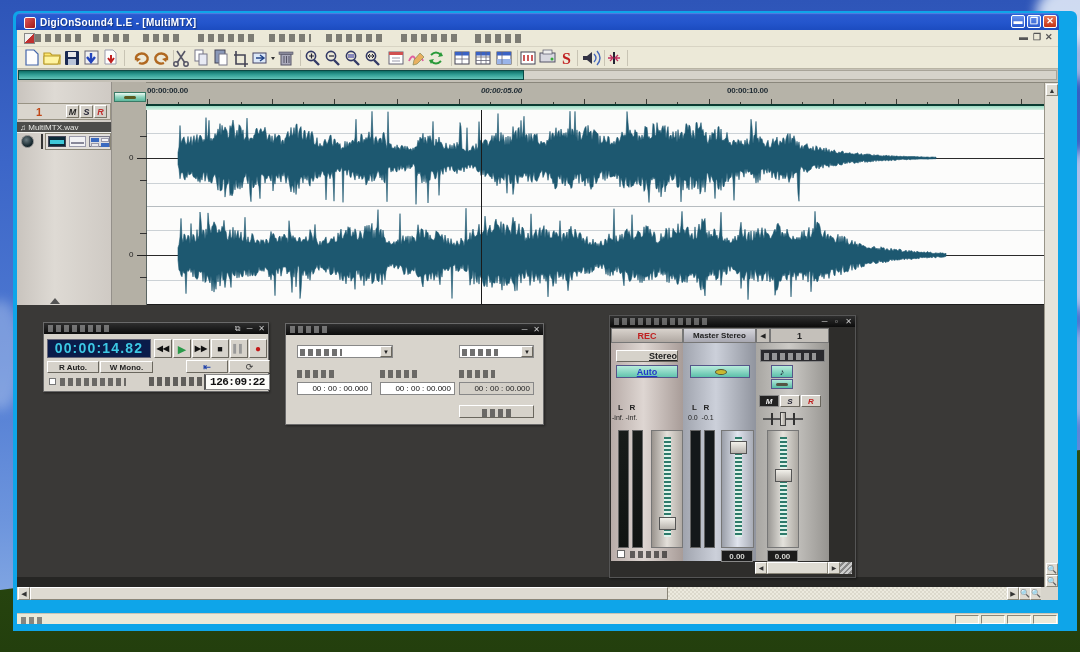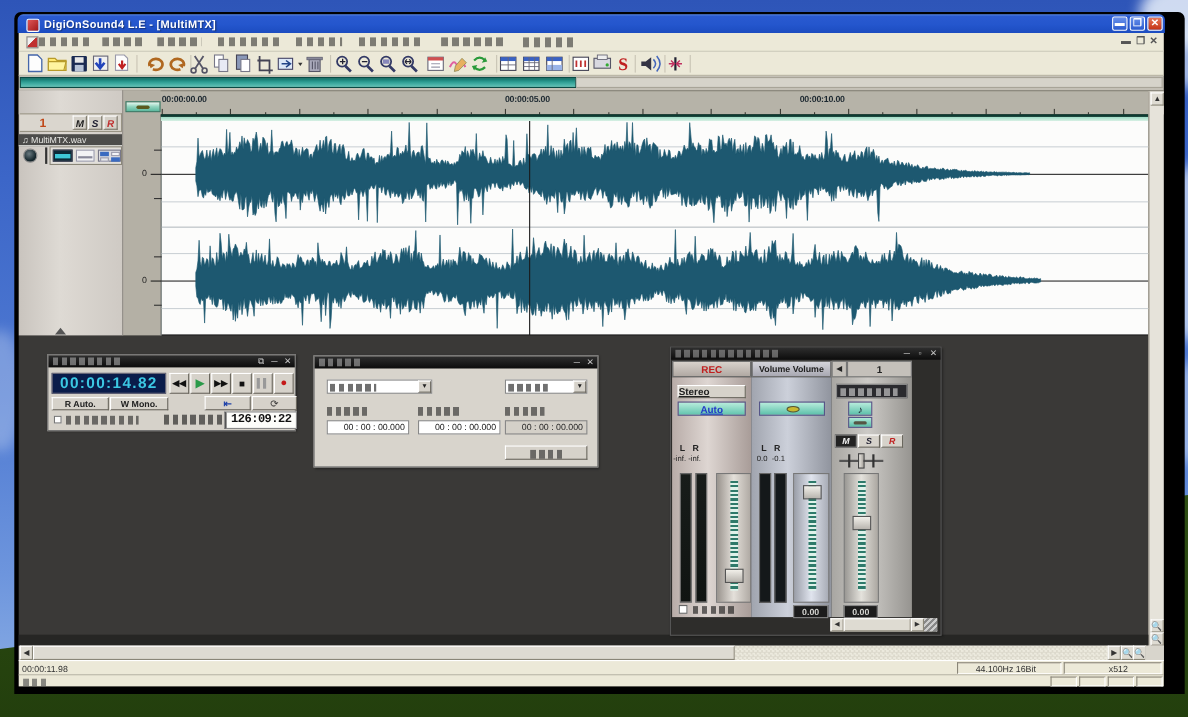--- a/index.html
+++ b/index.html
@@ -1,20 +1,20 @@
 <!DOCTYPE html>
 <html><head>
 <meta charset="utf-8">
 <style>
 html,body{margin:0;padding:0;width:1080px;height:652px;overflow:hidden;font-family:"Liberation Sans",sans-serif;}
 *{box-sizing:border-box;}
 #desk{position:absolute;left:0;top:0;width:1080px;height:652px;background:linear-gradient(180deg,#2e55b8 0%,#3c66c8 25%,#4f7ad2 55%,#6d95dd 80%,#8fb2e6 100%);}
 #grass{position:absolute;left:0;top:0px;width:1080px;height:652px;background:linear-gradient(180deg,#4e7d24 0%,#3a6118 40%,#2b4a11 75%,#233f0d 100%);clip-path:polygon(0 590px,540px 520px,1080px 450px,1080px 652px,0 652px);}
 .cloud{position:absolute;border-radius:50%;filter:blur(6px);background:rgba(235,242,250,0.85);}
-#win{position:absolute;left:13px;top:11px;width:1064px;height:620px;background:#000000;border-radius:6px 6px 0 0;}
+#win{position:absolute;left:13px;top:11px;width:1064px;height:620px;background:#0ea5e9;border-radius:6px 6px 0 0;}
 #titlebar{position:absolute;left:3px;top:2px;width:1043px;height:17px;border-radius:5px 5px 0 0;background:linear-gradient(180deg,#5a8ae8 0%,#2a5ad0 10%,#2456cd 55%,#1c4cc0 100%);}
 #appicon{position:absolute;left:8px;top:4px;width:12px;height:12px;background:linear-gradient(135deg,#e05858,#a01818);border:1px solid #fff;border-radius:2px;}
 #title{position:absolute;left:24px;top:4px;color:#fff;font-size:10px;font-weight:bold;letter-spacing:0.3px;text-shadow:1px 1px 1px #14337a;}
 .tbtn{position:absolute;top:2px;width:14px;height:13px;border:1px solid #fff;border-radius:2px;color:#fff;font-size:9px;line-height:11px;text-align:center;font-weight:bold;}
 .tmin,.tmax{background:linear-gradient(180deg,#6a92ec,#2a5ace);}
 .tclose{background:linear-gradient(180deg,#e8795a,#c43214);}
 #menubar{position:absolute;left:4px;top:19px;width:1041px;height:17px;background:#ece9d8;border-bottom:1px solid #d8d4c4;}
 .mitem{position:absolute;top:4px;height:9px;color:#222;}
 .jp{display:inline-block;background-image:repeating-linear-gradient(90deg,currentColor 0 6px,transparent 6px 10px);opacity:0.55;}
 .jp2{display:inline-block;background-image:repeating-linear-gradient(90deg,currentColor 0 5px,transparent 5px 8px);opacity:0.6;}
@@ -182,21 +182,21 @@
   <rect x="610" y="3" width="1" height="16" fill="#c8c4b4"></rect>
 </g>
 </svg>
 </div>
 <div id="ovrow">
       <div id="ovbar"></div>
       <div id="ovtrack"></div>
     </div>
 <div id="ruler">
       <div class="rlab" style="left:130px;">00:00:00.00</div>
-      <div class="rlab" style="left:442px;">00:00:05.00</div>
+      <div class="rlab" style="left:464px;font-style:italic;">00:00:05.00</div>
       <div class="rlab" style="left:710px;">00:00:10.00</div>
       <div class="tick" style="left:130.0px;top:16px;height:6px;"></div>
       <div class="tick" style="left:161.2px;top:19px;height:3px;"></div>
       <div class="tick" style="left:192.4px;top:16px;height:6px;"></div>
       <div class="tick" style="left:223.6px;top:19px;height:3px;"></div>
       <div class="tick" style="left:254.8px;top:16px;height:6px;"></div>
       <div class="tick" style="left:286.0px;top:19px;height:3px;"></div>
       <div class="tick" style="left:317.2px;top:16px;height:6px;"></div>
       <div class="tick" style="left:348.4px;top:19px;height:3px;"></div>
       <div class="tick" style="left:379.6px;top:16px;height:6px;"></div>
@@ -283,27 +283,20 @@
 <div style="position:absolute;left:4px;top:566px;width:1027px;height:10px;background:#262624;"></div>
     <div id="hscroll">
       <div class="sbtn" style="left:1px;top:0px;height:13px;line-height:12px;">◀</div>
       <div style="position:absolute;left:13px;top:0px;width:638px;height:13px;background:#dedbd2;border:1px solid #fff;border-right-color:#8a8678;border-bottom-color:#8a8678;"></div>
       <div style="position:absolute;left:651px;top:0;width:339px;height:13px;background:repeating-conic-gradient(#eceade 0% 25%,#dcd9cc 0% 50%) 0 0/4px 4px;"></div>
       <div class="sbtn" style="left:990px;top:0px;height:13px;line-height:12px;">▶</div>
       <div class="sbtn" style="left:1002px;top:0px;height:13px;line-height:11px;font-size:8px;">🔍</div>
       <div class="sbtn" style="left:1013px;top:0px;height:13px;line-height:11px;font-size:8px;">🔍</div>
       <div style="position:absolute;left:1024px;top:0;width:17px;height:13px;background:#d8d5cc;"></div>
     </div>
-<div id="status1">
-      <span style="position:absolute;left:3px;top:3px;">00:00:11.98</span>
-      <div style="position:absolute;left:853px;top:1px;width:95px;height:11px;" class="sunken"></div>
-      <span style="position:absolute;left:870px;top:3px;">44.100Hz 16Bit</span>
-      <div style="position:absolute;left:950px;top:1px;width:89px;height:11px;" class="sunken"></div>
-      <span style="position:absolute;left:991px;top:3px;">x512</span>
-    </div>
 <div id="status2">
       <span class="jp2" style="position:absolute;left:4px;top:3px;width:22px;height:7px;color:#444;"></span>
       <div style="position:absolute;left:938px;top:1px;width:24px;height:9px;" class="sunken"></div>
       <div style="position:absolute;left:964px;top:1px;width:24px;height:9px;" class="sunken"></div>
       <div style="position:absolute;left:990px;top:1px;width:24px;height:9px;" class="sunken"></div>
       <div style="position:absolute;left:1016px;top:1px;width:24px;height:9px;" class="sunken"></div>
     </div>
 <div class="fwin" id="ctrlwin" style="left:30px;top:311px;width:226px;height:70px;">
   <div class="ftitle">
         <span class="jp2" style="position:absolute;left:4px;top:2px;width:62px;height:7px;color:#aaa;"></span>
@@ -353,25 +346,25 @@
       </div>
 </div>
 <div class="fwin" id="mixwin" style="left:596px;top:304px;width:247px;height:263px;background:#2e2d2b;border:1px solid #555;">
   <div class="ftitle">
         <span class="jp2" style="position:absolute;left:4px;top:2px;width:96px;height:7px;color:#999;"></span>
     <span class="fbtn" style="right:26px;">─</span>
         <span class="fbtn" style="right:14px;">▫</span>
         <span class="fbtn" style="right:2px;">✕</span>
   </div>
   <div style="position:absolute;left:1px;top:12px;width:72px;height:15px;background:linear-gradient(180deg,#d8d2cc,#b0a8a2);border:1px solid #777;font-size:9px;font-weight:bold;color:#c02020;text-align:center;line-height:14px;">REC</div>
-  <div style="position:absolute;left:73px;top:12px;width:73px;height:15px;background:linear-gradient(180deg,#d4d4da,#a8a8b2);border:1px solid #777;font-size:8px;font-weight:bold;color:#222;text-align:center;line-height:14px;">Volume Volume</div>
+  <div style="position:absolute;left:73px;top:12px;width:73px;height:15px;background:linear-gradient(180deg,#d4d4da,#a8a8b2);border:1px solid #777;font-size:8px;font-weight:bold;color:#222;text-align:center;line-height:14px;">Master Stereo</div>
   <div style="position:absolute;left:146px;top:12px;width:14px;height:15px;background:#c4c0ba;border:1px solid #777;font-size:7px;color:#222;text-align:center;line-height:14px;">◀</div>
   <div style="position:absolute;left:160px;top:12px;width:59px;height:15px;background:#c4c0ba;border:1px solid #777;font-size:9px;font-weight:bold;color:#222;text-align:center;line-height:14px;">1</div>
   <div style="position:absolute;left:1px;top:27px;width:72px;height:218px;background:linear-gradient(90deg,#b8aca8,#ded6d2 45%,#a89c98);">
-    <div class="btn3d" style="position:absolute;left:5px;top:7px;width:62px;height:12px;font-size:9px;font-weight:bold;text-align:left;line-height:11px;color:#222;text-decoration:underline;">Stereo</div>
+    <div class="btn3d" style="position:absolute;left:5px;top:7px;width:62px;height:12px;font-size:9px;font-weight:bold;text-align:right;line-height:11px;color:#222;text-decoration:underline;">Stereo</div>
     <div style="position:absolute;left:5px;top:22px;width:62px;height:13px;background:linear-gradient(180deg,#b8ecdc,#62c4ae);border:1px solid #558;font-size:9px;font-weight:bold;text-align:center;line-height:12px;color:#2238c8;text-decoration:underline;">Auto</div>
     <div style="position:absolute;left:7px;top:60px;font-size:8px;font-weight:bold;color:#222;">L&nbsp;&nbsp;&nbsp;R</div>
     <div style="position:absolute;left:1px;top:71px;font-size:7px;color:#222;">-inf. -inf.</div>
     <div style="position:absolute;left:7px;top:87px;width:11px;height:118px;background:linear-gradient(180deg,#181c1a,#101412);border:1px solid #666;"></div>
     <div style="position:absolute;left:21px;top:87px;width:11px;height:118px;background:linear-gradient(180deg,#181c1a,#101412);border:1px solid #666;"></div>
     <div style="position:absolute;left:40px;top:87px;width:32px;height:118px;background:linear-gradient(90deg,#9a948e,#e4e0da 50%,#b0aaa4);border:1px solid #777;">
       <div style="position:absolute;left:12px;top:6px;width:7px;height:100px;background:repeating-linear-gradient(180deg,#2e7a6a 0 2px,#dff2ea 2px 4px);"></div>
       <div style="position:absolute;left:7px;top:86px;width:17px;height:13px;background:linear-gradient(180deg,#f2f0ea,#b8b4ae);border:1px solid #555;"></div>
     </div>
     <div style="position:absolute;left:6px;top:207px;width:8px;height:8px;background:#fff;border:1px solid #666;"></div>

